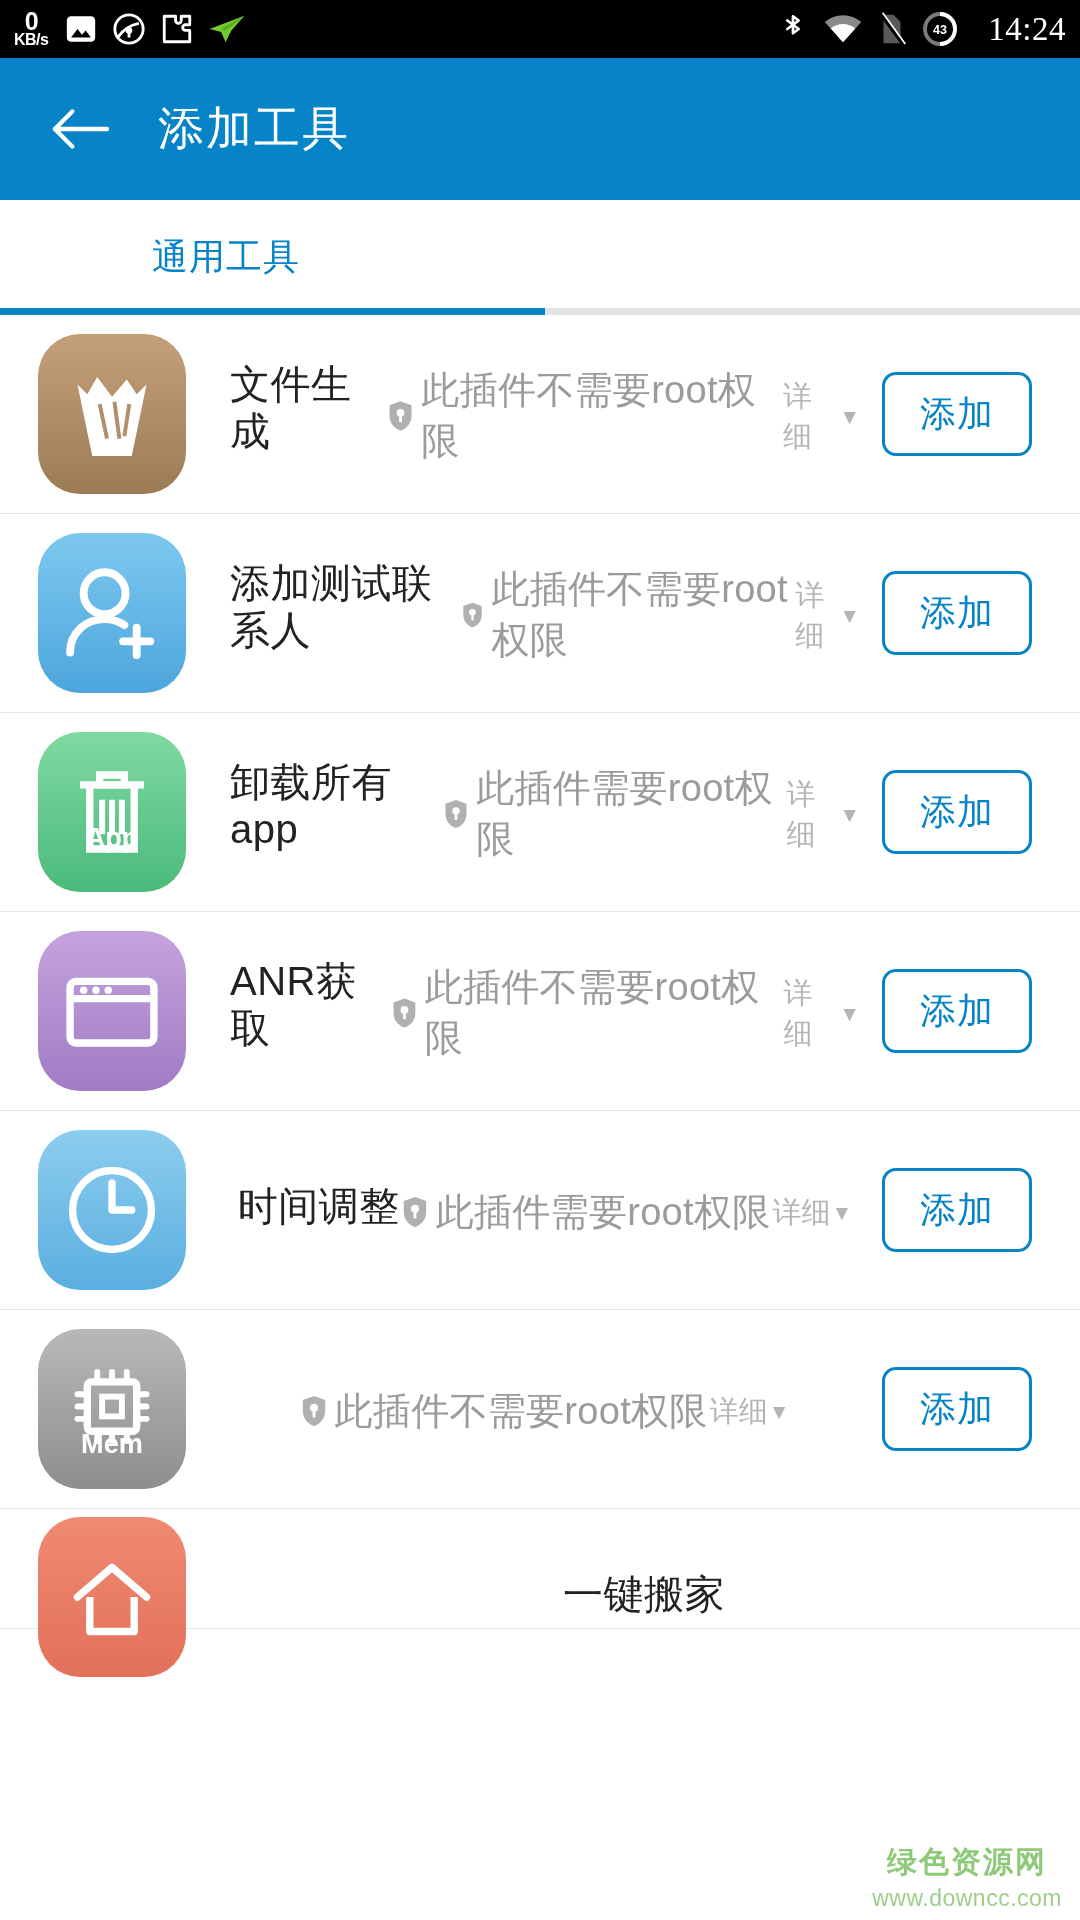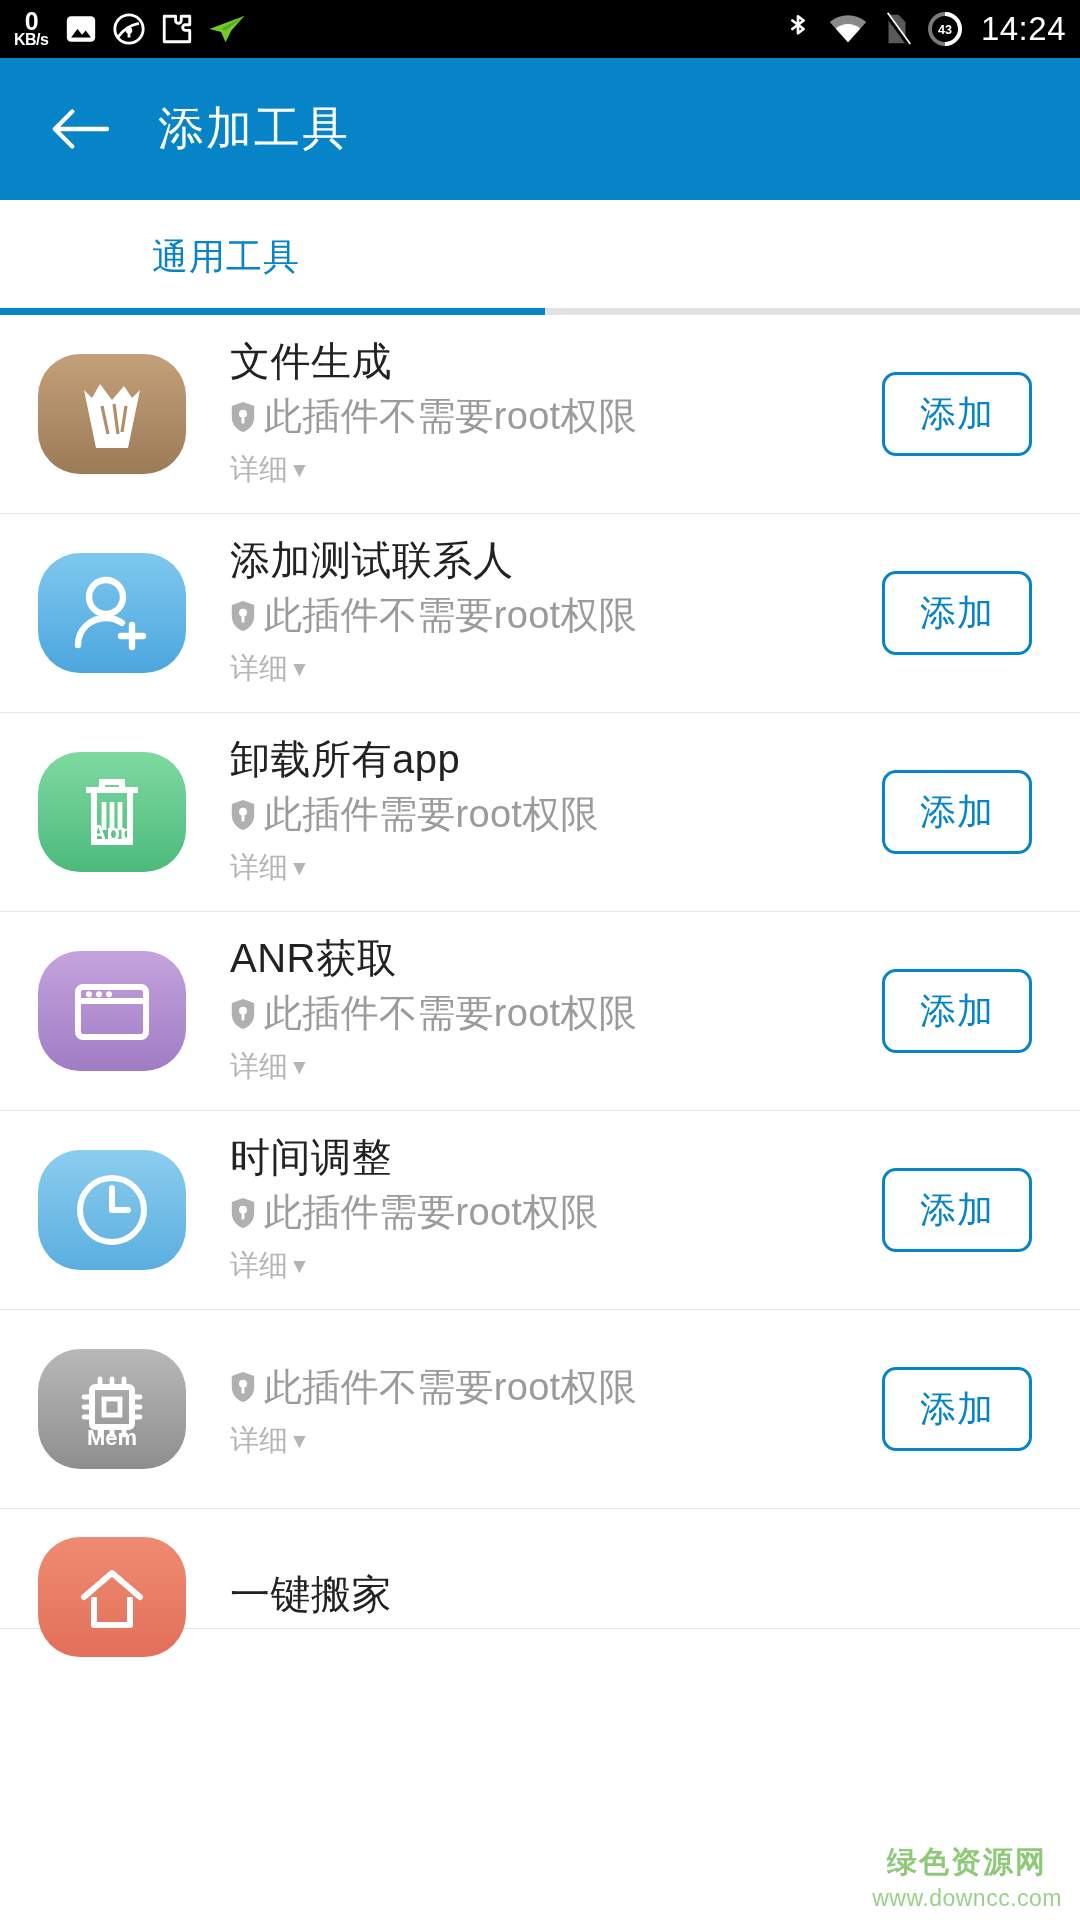--- a/index.html
+++ b/index.html
@@ -14,21 +14,21 @@
     height:58px; background:#000; display:flex; align-items:center;
     padding:0 14px; color:#fff; position:relative;
   }
   .sb-left{ display:flex; align-items:center; gap:14px; flex:1; }
   .sb-right{ display:flex; align-items:center; gap:16px;text-align:center; }
   .netspeed{ display:flex; flex-direction:column; align-items:center;
              line-height:0.92; margin-right:2px; }
   .netspeed .n{ font-size:25px; font-weight:700; letter-spacing:-1px;}
   .netspeed .u{ font-size:16px; font-weight:700; letter-spacing:-0.5px;}
   .sb-icon{ display:flex; align-items:center; justify-content:center; }
-  .clock{ font-size:33px; font-weight:400; letter-spacing:0.5px; margin-left:2px;}
+  .clock{ font-size:33px; font-weight:400; letter-spacing:0.5px; margin-left:14px;font-family:Liberation Serif, serif;}
 
   
   .appbar{
     height:142px; background:#0784c8; display:flex; align-items:center;
     padding-left:48px; position:relative;
   }
   .back-btn{ width:64px; height:64px; display:flex; align-items:center;
              justify-content:center; }
   .appbar-title{ color:#fff; font-size:46px; margin-left:46px;
                  letter-spacing:2px; font-weight:400; }
@@ -43,26 +43,26 @@
   .tab-indicator{ position:absolute; left:0; bottom:0; width:545px;
                   height:7px; background:#0784c8; }
 
   
   .list{ background:#fff; }
   .row{
     height:199px; display:flex; align-items:center;
     border-bottom:1px solid #e8e8e8; padding:0 0 0 38px; position:relative;
   }
   .row-icon{
-    width:148px; height:120px; border-radius:42px; flex:0 0 148px;
+    width:148px; height:160px; border-radius:42px; flex:0 0 148px;
     display:flex; align-items:center; justify-content:center;
     position:relative; overflow:hidden;
   }
   .row-body{ flex:1; padding-left:44px; padding-right:22px;
-             display:flex; flex-direction:column; justify-content:center;
+             display:flex; flex-direction:row; justify-content:center;
              gap:2px; }
   .row-title{ font-size:40px; color:#222; line-height:1.18; letter-spacing:0.5px;}
   .row-sub{ display:flex; align-items:center; gap:8px; margin-top:4px; }
   .row-sub-text{ font-size:38px; color:#9b9b9b; letter-spacing:0.3px; }
   .row-detail{ font-size:29px; color:#b5b5b5; margin-top:6px;
                display:flex; align-items:center; gap:1px;}
   .caret{ font-size:21px; color:#b5b5b5; }
   .add-btn{
     flex:0 0 auto; margin-right:48px;
     width:150px; height:84px; border:3px solid #0784c8; border-radius:14px;

